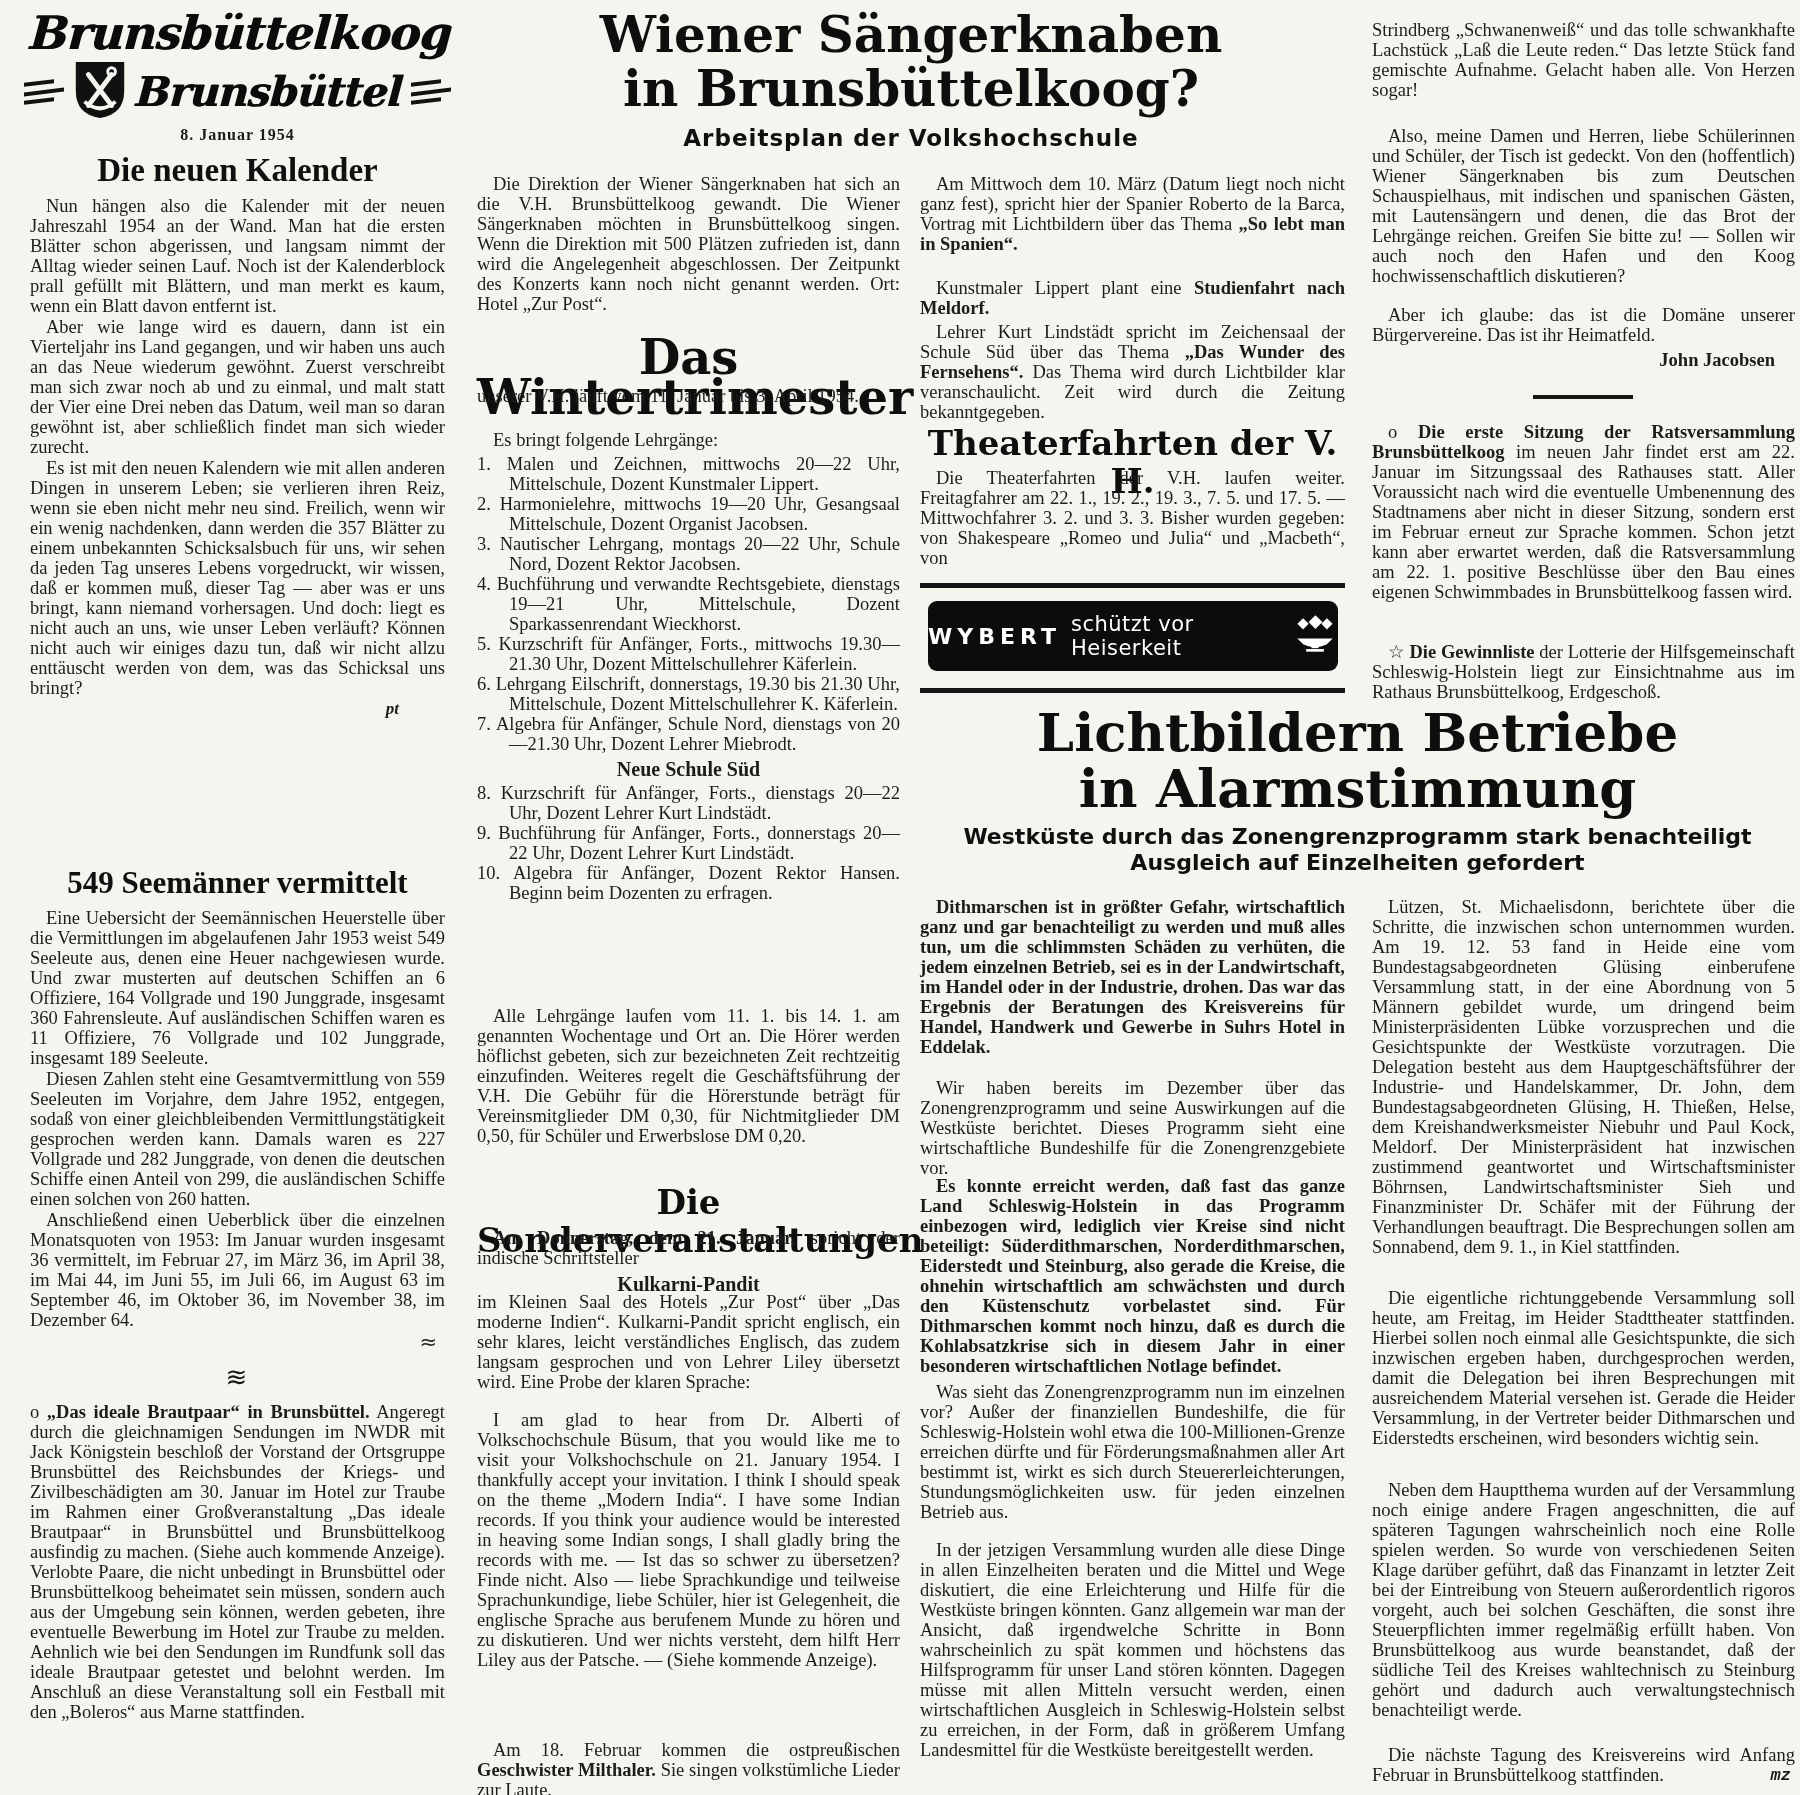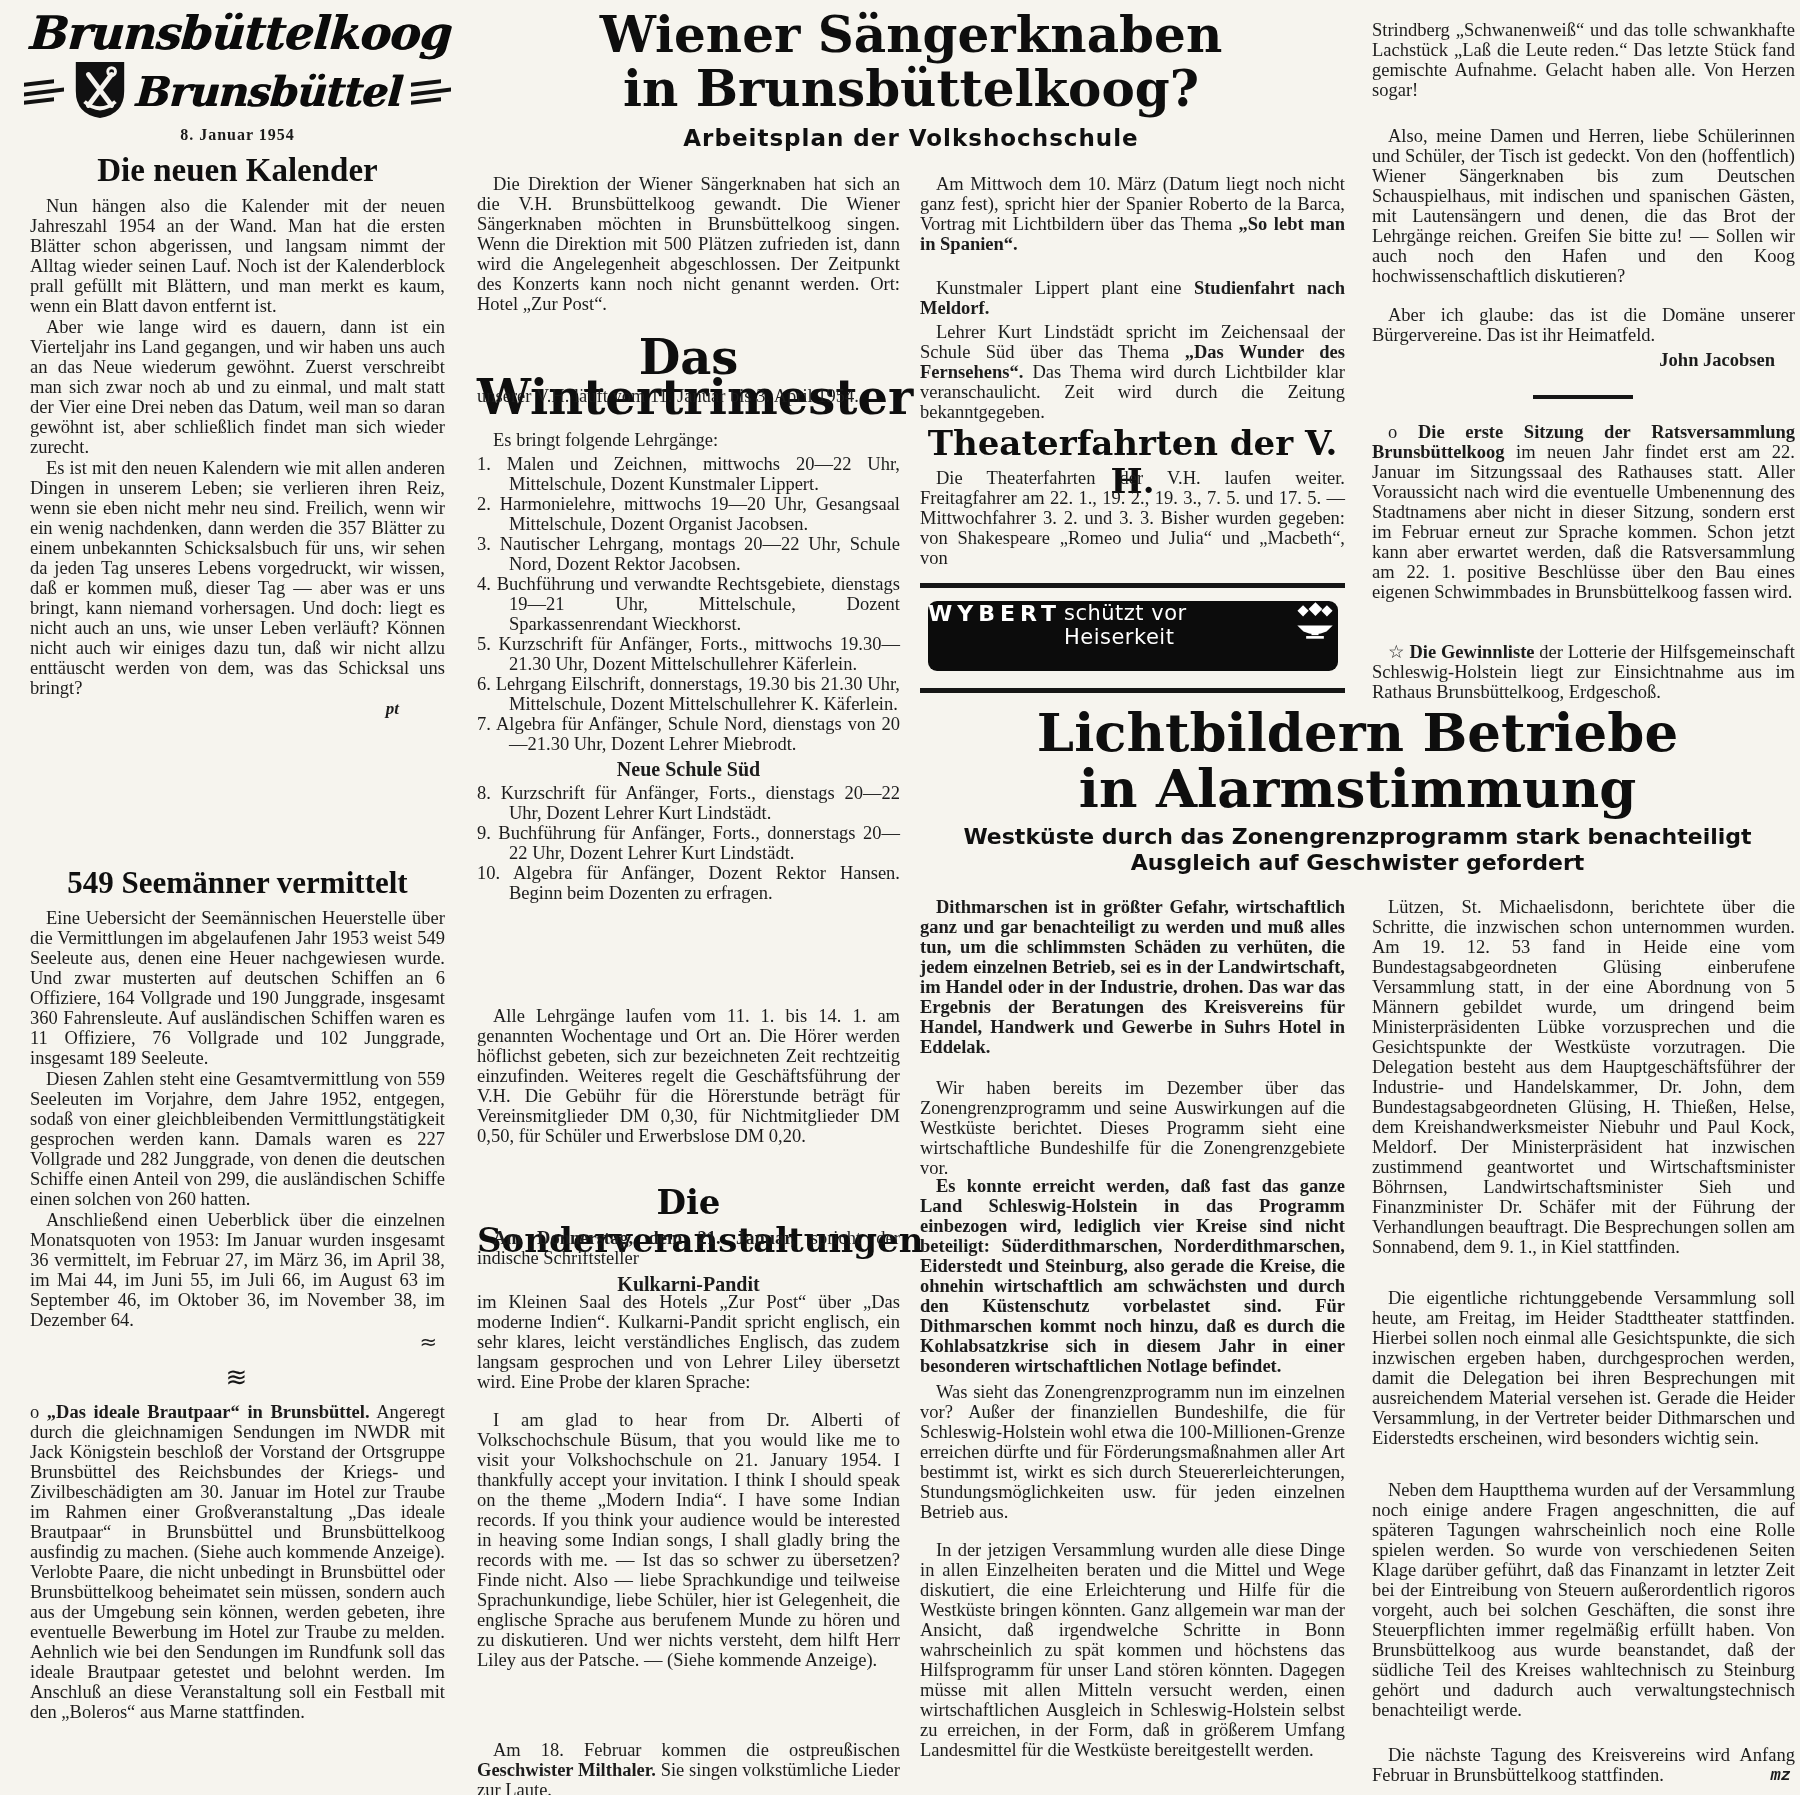--- a/index.html
+++ b/index.html
@@ -21,21 +21,21 @@
   .midhead{font-family:"Liberation Serif",serif;font-weight:700;font-size:20px;text-align:center;margin:5px 0 4px 0;text-indent:0;}
   .li{margin:0;padding-left:32px;text-indent:-32px;}
   .rule{background:#161616;}
   .blackletter{font-family:"DejaVu Serif",serif;font-weight:700;font-style:italic;letter-spacing:-1px;color:#0b0b0b;text-shadow:0.9px 0 0 #0b0b0b;}
   .mh1{font-size:46px;line-height:50px;text-align:center;transform:skewX(-4deg);}
   .mh2row{display:flex;align-items:center;justify-content:center;gap:9px;margin-top:2px;}
   .mh2{font-size:41px;line-height:44px;transform:skewX(-4deg);}
   .rib{display:flex;flex-direction:column;gap:5px;}
   .rib i{display:block;height:4px;background:#121212;transform:skewY(-7deg);}
   .date{font-family:"Liberation Serif",serif;font-weight:700;font-size:16px;text-align:center;letter-spacing:1px;}
-  .ad{display:flex;justify-content:center;gap:3px;border-radius:9px;}
+  .ad{display:flex;align-items:center;justify-content:center;gap:10px;border-radius:9px;}
   .ad-brand{font-family:"DejaVu Sans",sans-serif;font-weight:700;font-size:22px;letter-spacing:5px;}
   .ad-slogan{font-family:"DejaVu Sans",sans-serif;font-weight:400;font-size:21px;letter-spacing:0.5px;}
 </style>
 </head>
 <body>
 
 <div class="page">
 
   <div class="abs" style="left:30px;top:8px;width:415px">
     <div class="blackletter mh1">Brunsbüttelkoog</div>
@@ -195,21 +195,21 @@
       </svg>
     </span>
   </div>
 
   <div class="abs rule" style="left:920px;top:688px;width:425px;height:5px"></div>
 
   <div class="abs" style="left:920px;top:704px;width:875px">
     <h1 class="h-slab" style="font-size:53px;line-height:56px">Lichtbildern Betriebe</h1>
     <h1 class="h-slab" style="font-size:53px;line-height:56px">in Alarmstimmung</h1>
     <h3 class="subh" style="font-size:22px;line-height:26px;margin-top:8px">Westküste durch das Zonengrenzprogramm stark benachteiligt</h3>
-    <h3 class="subh" style="font-size:22px;line-height:26px">Ausgleich auf Geschwister gefordert</h3>
+    <h3 class="subh" style="font-size:22px;line-height:26px">Ausgleich auf Einzelheiten gefordert</h3>
   </div>
 
   <div class="abs body" style="left:920px;top:897px;width:425px">
     <p class="para boldp">Dithmarschen ist in größter Gefahr, wirtschaftlich ganz und gar benachteiligt zu werden und muß alles tun, um die schlimmsten Schäden zu verhüten, die jedem einzelnen Betrieb, sei es in der Landwirtschaft, im Handel oder in der Industrie, drohen. Das war das Ergebnis der Beratungen des Kreisvereins für Handel, Handwerk und Gewerbe in Suhrs Hotel in Eddelak.</p>
   </div>
   <div class="abs body" style="left:920px;top:1078px;width:425px">
     <p class="para">Wir haben bereits im Dezember über das Zonengrenzprogramm und seine Auswirkungen auf die Westküste berichtet. Dieses Programm sieht eine wirtschaftliche Bundeshilfe für die Zonengrenzgebiete vor.</p>
   </div>
   <div class="abs body" style="left:920px;top:1176px;width:425px">
     <p class="para boldp">Es konnte erreicht werden, daß fast das ganze Land Schleswig-Holstein in das Programm einbezogen wird, lediglich vier Kreise sind nicht beteiligt: Süderdithmarschen, Norderdithmarschen, Eiderstedt und Steinburg, also gerade die Kreise, die ohnehin wirtschaftlich am schwächsten und durch den Küstenschutz vorbelastet sind. Für Dithmarschen kommt noch hinzu, daß es durch die Kohlabsatzkrise sich in diesem Jahr in einer besonderen wirtschaftlichen Notlage befindet.</p>

